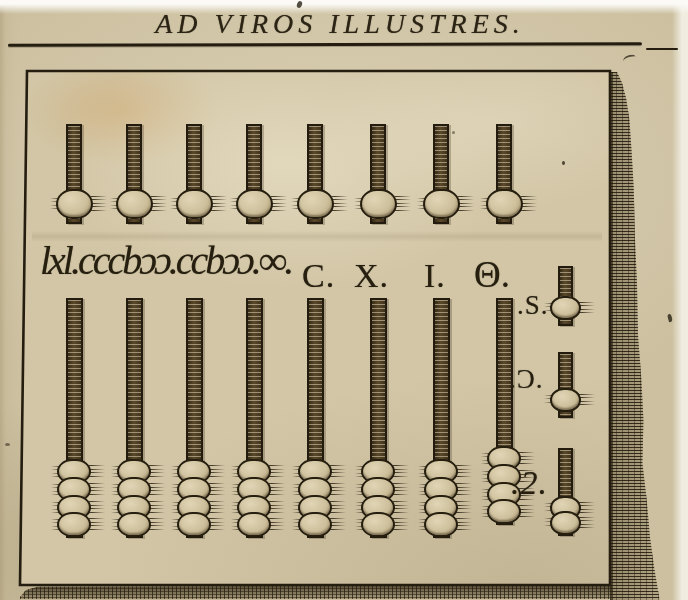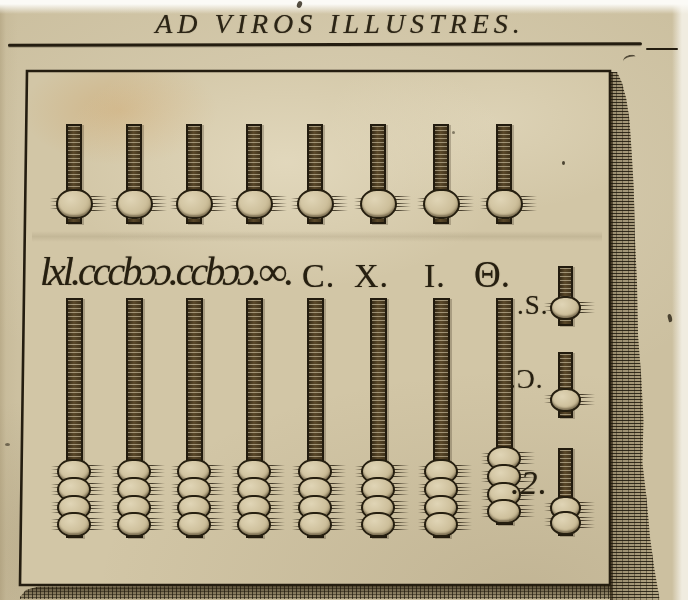--- a/index.html
+++ b/index.html
@@ -180,21 +180,21 @@
       <div class="bead" style="left: 424px; top: 477px; width: 30px; height: 21px;"></div>
       <div class="bead" style="left: 424px; top: 495px; width: 30px; height: 21px;"></div>
       <div class="bead" style="left: 424px; top: 512px; width: 30px; height: 21px;"></div>
       <div class="slot" style="left: 496px; top: 124px; width: 12px; height: 96px;"></div>
       <div class="bead" style="left: 485.5px; top: 189px; width: 33px; height: 26px;"></div>
       <div class="slot" style="left: 495.5px; top: 298px; width: 13px; height: 223px;"></div>
       <div class="bead" style="left: 487px; top: 446px; width: 30px; height: 21px;"></div>
       <div class="bead" style="left: 487px; top: 464px; width: 30px; height: 21px;"></div>
       <div class="bead" style="left: 487px; top: 482px; width: 30px; height: 21px;"></div>
       <div class="bead" style="left: 487px; top: 499px; width: 30px; height: 21px;"></div>
-      <div class="lbl lbl-run" style="left: 40px; top: 252px; text-align: center;">lxl.cccbɔɔ.ccbɔɔ.∞.</div>
+      <div class="lbl lbl-run" style="left: 40px; top: 241px; text-align: center;">lxl.cccbɔɔ.ccbɔɔ.∞.</div>
       <div class="lbl lbl-cap" style="left: 302px; top: 259px;">C.</div>
       <div class="lbl lbl-cap" style="left: 354px; top: 259px;">X.</div>
       <div class="lbl lbl-cap" style="left: 424px; top: 259px;">I.</div>
       <div class="lbl lbl-theta" style="left: 474px; top: 256px;">Θ.</div>
       <div class="slot" style="left: 557.5px; top: 266px; width: 11px; height: 56px;"></div>
       <div class="bead" style="left: 549.5px; top: 296px; width: 27px; height: 20px;"></div>
       <div class="lbl lbl-frac" style="left: 517px; top: 292px;">.S.</div>
       <div class="slot" style="left: 557.5px; top: 352px; width: 11px; height: 62px;"></div>
       <div class="bead" style="left: 549.5px; top: 388px; width: 27px; height: 20px;"></div>
       <div class="lbl lbl-frac" style="left: 509px; top: 366px;">.Ɔ.</div>

